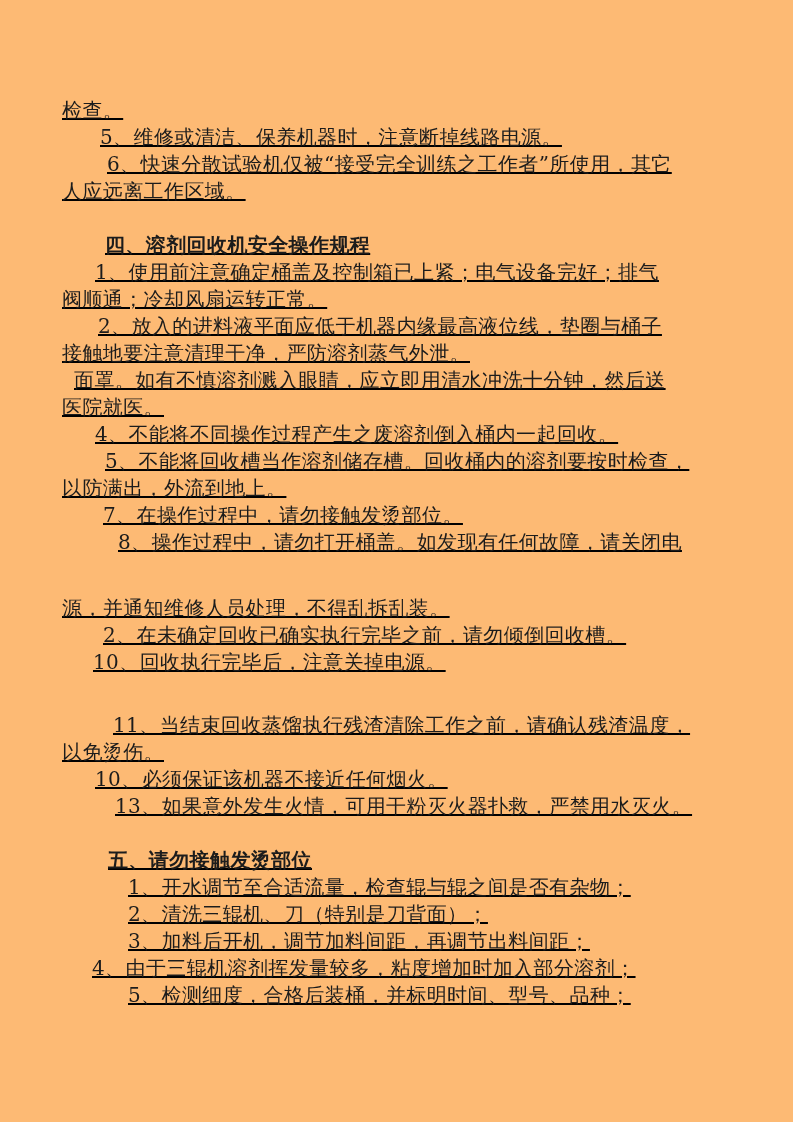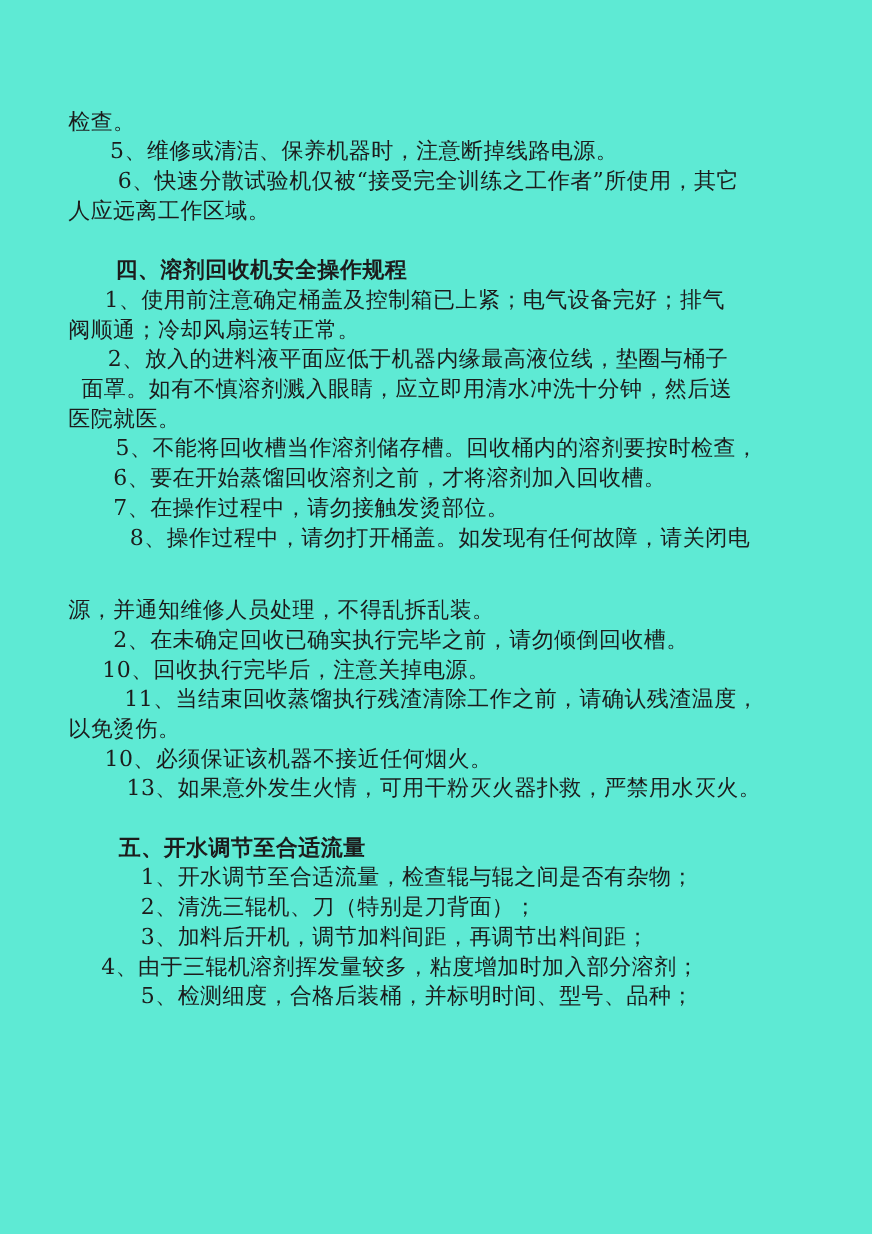--- a/index.html
+++ b/index.html
@@ -10,23 +10,24 @@
   body {
     width: 793px;
     height: 1122px;
     overflow: hidden;
     font-family: "DejaVu Serif", "Liberation Serif", serif;
   }
   .page {
     box-sizing: border-box;
     width: 793px;
     height: 1122px;
-    background: #5eead4;
+    background: #fdba74;
     padding: 97px 60px 0 62px;
     position: relative;
+    text-decoration: underline;
   }
   .doc-body {
     width: 635px;
   }
   .line {
     font-size: 20px;
     line-height: 27px;
     min-height: 27px;
     letter-spacing: 0.4px;
     color: #1c1c1c;
@@ -46,34 +47,36 @@
   <div class="doc-body" style="color: rgb(28, 28, 28);">
       <div class="line" style="padding-left: 0px;">检查。</div>
       <div class="line" style="padding-left: 38px;">5、维修或清洁、保养机器时，注意断掉线路电源。</div>
       <div class="line" style="padding-left: 45px;">6、快速分散试验机仅被“接受完全训练之工作者”所使用，其它</div>
       <div class="line" style="padding-left: 0px;">人应远离工作区域。</div>
       <div class="line blank" style="padding-left: 0px;"></div>
       <div class="line heading" style="padding-left: 43px;">四、溶剂回收机安全操作规程</div>
       <div class="line" style="padding-left: 33px;">1、使用前注意确定桶盖及控制箱已上紧；电气设备完好；排气</div>
       <div class="line" style="padding-left: 0px;">阀顺通；冷却风扇运转正常。</div>
       <div class="line" style="padding-left: 36px;">2、放入的进料液平面应低于机器内缘最高液位线，垫圈与桶子</div>
+      <div class="line" style="padding-left: 0px;">接触地要注意清理干净，严防溶剂蒸气外泄。</div>
       <div class="line" style="padding-left: 0px; margin-left: 12px;">面罩。如有不慎溶剂溅入眼睛，应立即用清水冲洗十分钟，然后送</div>
       <div class="line" style="padding-left: 0px;">医院就医。</div>
+      <div class="line" style="padding-left: 33px;">4、不能将不同操作过程产生之废溶剂倒入桶内一起回收。</div>
       <div class="line" style="padding-left: 43px;">5、不能将回收槽当作溶剂储存槽。回收桶内的溶剂要按时检查，</div>
-      <div class="line" style="padding-left: 41px;">6、要在开始蒸馏回收溶剂之前，才将溶剂加入回收槽。</div>
+      <div class="line" style="padding-left: 0px;">以防满出，外流到地上。</div>
       <div class="line" style="padding-left: 41px;">7、在操作过程中，请勿接触发烫部位。</div>
       <div class="line" style="padding-left: 56px;">8、操作过程中，请勿打开桶盖。如发现有任何故障，请关闭电</div>
       <div class="line" style="padding-left: 0px; margin-top: 39px;">源，并通知维修人员处理，不得乱拆乱装。</div>
       <div class="line" style="padding-left: 41px;">2、在未确定回收已确实执行完毕之前，请勿倾倒回收槽。</div>
       <div class="line" style="padding-left: 31px;">10、回收执行完毕后，注意关掉电源。</div>
-      <div class="line" style="padding-left: 51px;">11、当结束回收蒸馏执行残渣清除工作之前，请确认残渣温度，</div>
+      <div class="line" style="padding-left: 51px; margin-top: 36px;">11、当结束回收蒸馏执行残渣清除工作之前，请确认残渣温度，</div>
       <div class="line" style="padding-left: 0px;">以免烫伤。</div>
       <div class="line" style="padding-left: 33px;">10、必须保证该机器不接近任何烟火。</div>
       <div class="line" style="padding-left: 53px;">13、如果意外发生火情，可用干粉灭火器扑救，严禁用水灭火。</div>
       <div class="line blank" style="padding-left: 0px;"></div>
-      <div class="line heading" style="padding-left: 46px;">五、开水调节至合适流量</div>
+      <div class="line heading" style="padding-left: 46px;">五、请勿接触发烫部位</div>
       <div class="line" style="padding-left: 66px;">1、开水调节至合适流量，检查辊与辊之间是否有杂物；</div>
       <div class="line" style="padding-left: 66px;">2、清洗三辊机、刀（特别是刀背面）；</div>
       <div class="line" style="padding-left: 66px;">3、加料后开机，调节加料间距，再调节出料间距；</div>
       <div class="line" style="padding-left: 30px;">4、由于三辊机溶剂挥发量较多，粘度增加时加入部分溶剂；</div>
       <div class="line" style="padding-left: 66px;">5、检测细度，合格后装桶，并标明时间、型号、品种；</div>
     </div>
 </div>
 
 </body></html>

